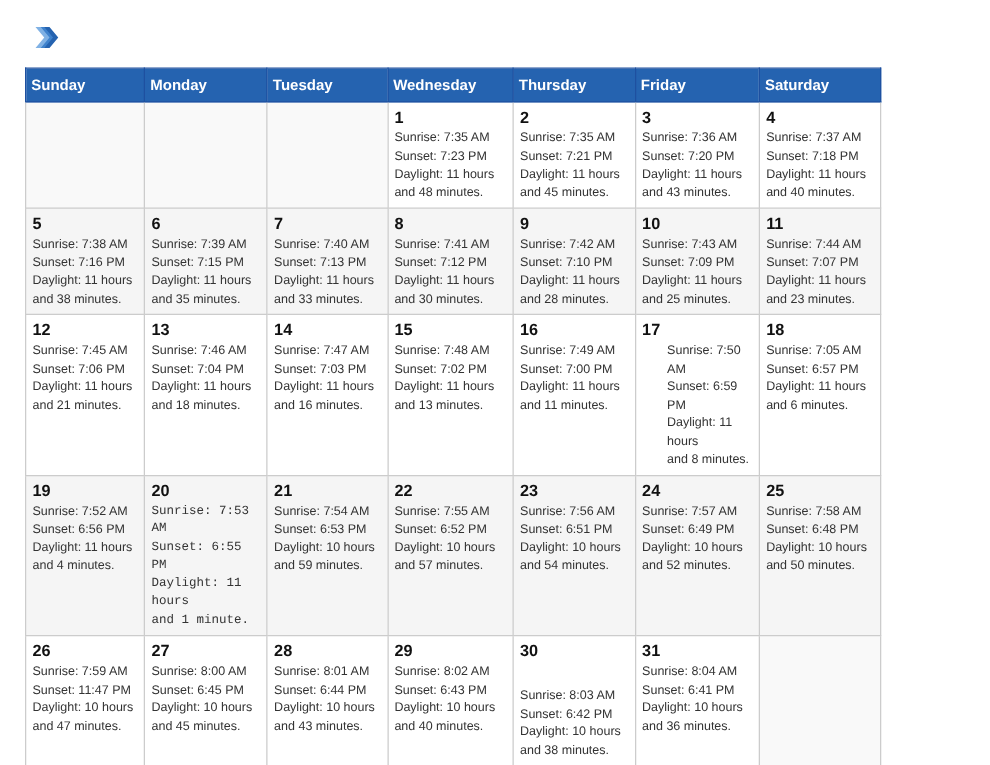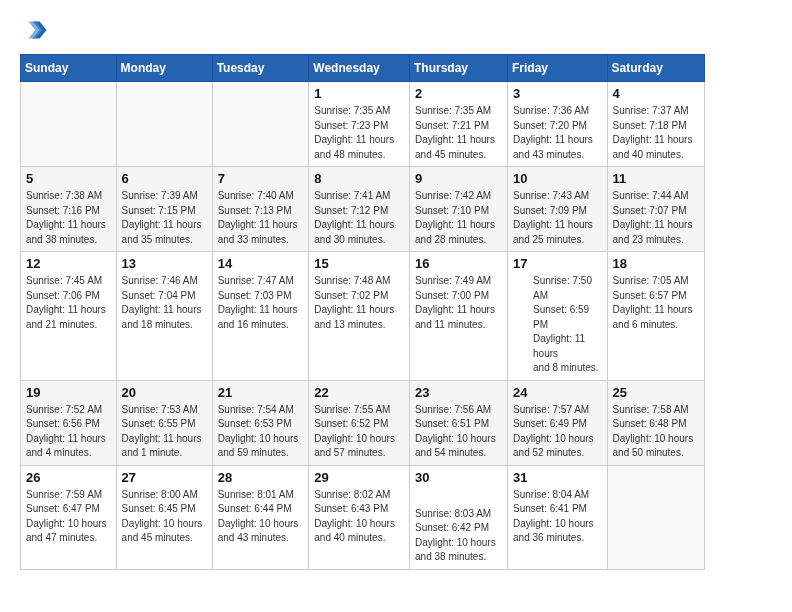--- a/index.html
+++ b/index.html
@@ -267,21 +267,21 @@
         <tr>
           <td>
             <div class="day-number">19</div>
             <div class="day-info" style="white-space: pre-line;">Sunrise: 7:52 AM
 Sunset: 6:56 PM
 Daylight: 11 hours
 and 4 minutes.</div>
           </td>
           <td>
             <div class="day-number">20</div>
-            <div class="day-info" style="white-space: pre-line;">Sunrise: 7:53 AM
+            <div class="day-info" style="white-space: pre-line; font-family: Liberation Mono, monospace;">Sunrise: 7:53 AM
 Sunset: 6:55 PM
 Daylight: 11 hours
 and 1 minute.</div>
           </td>
           <td>
             <div class="day-number">21</div>
             <div class="day-info" style="white-space: pre-line;">Sunrise: 7:54 AM
 Sunset: 6:53 PM
 Daylight: 10 hours
 and 59 minutes.</div>
@@ -312,21 +312,21 @@
             <div class="day-info" style="white-space: pre-line;">Sunrise: 7:58 AM
 Sunset: 6:48 PM
 Daylight: 10 hours
 and 50 minutes.</div>
           </td>
         </tr>
         <tr>
           <td>
             <div class="day-number">26</div>
             <div class="day-info" style="white-space: pre-line;">Sunrise: 7:59 AM
-Sunset: 6:47 PM
+Sunset: 11:47 PM
 Daylight: 10 hours
 and 47 minutes.</div>
           </td>
           <td>
             <div class="day-number">27</div>
             <div class="day-info" style="white-space: pre-line;">Sunrise: 8:00 AM
 Sunset: 6:45 PM
 Daylight: 10 hours
 and 45 minutes.</div>
           </td>

